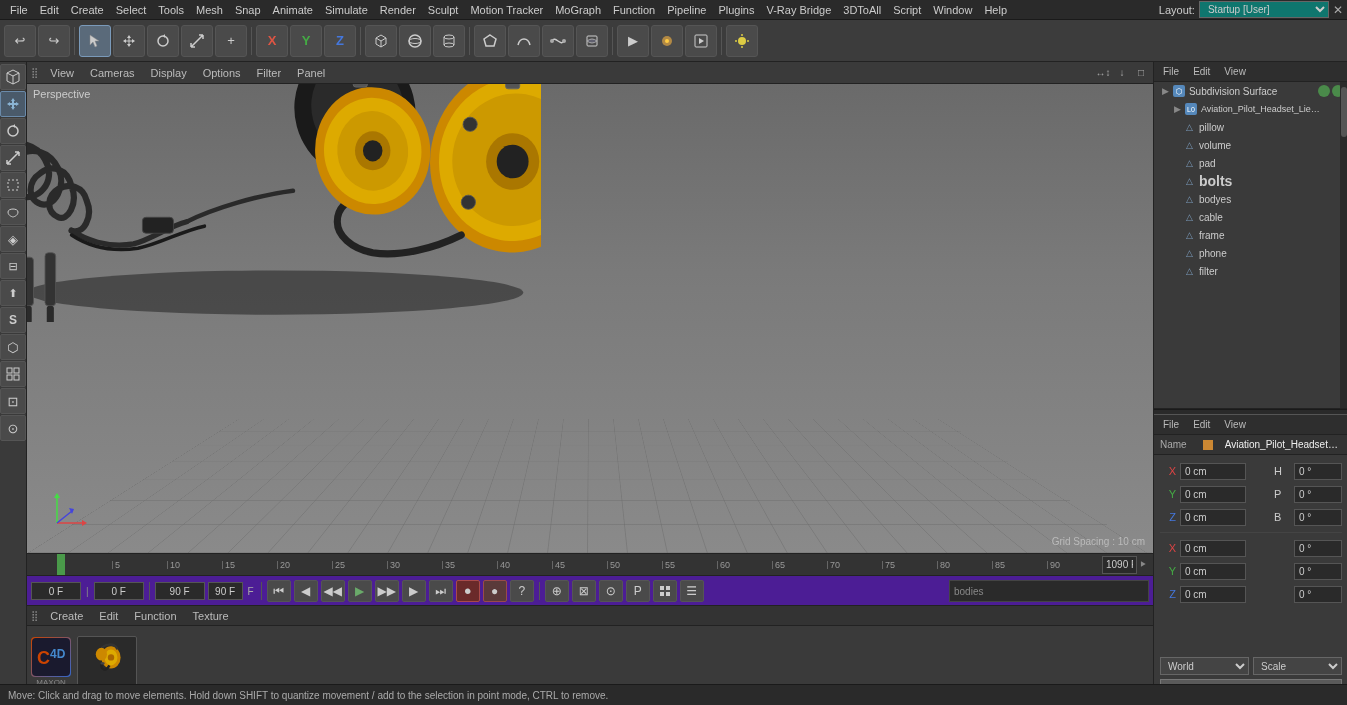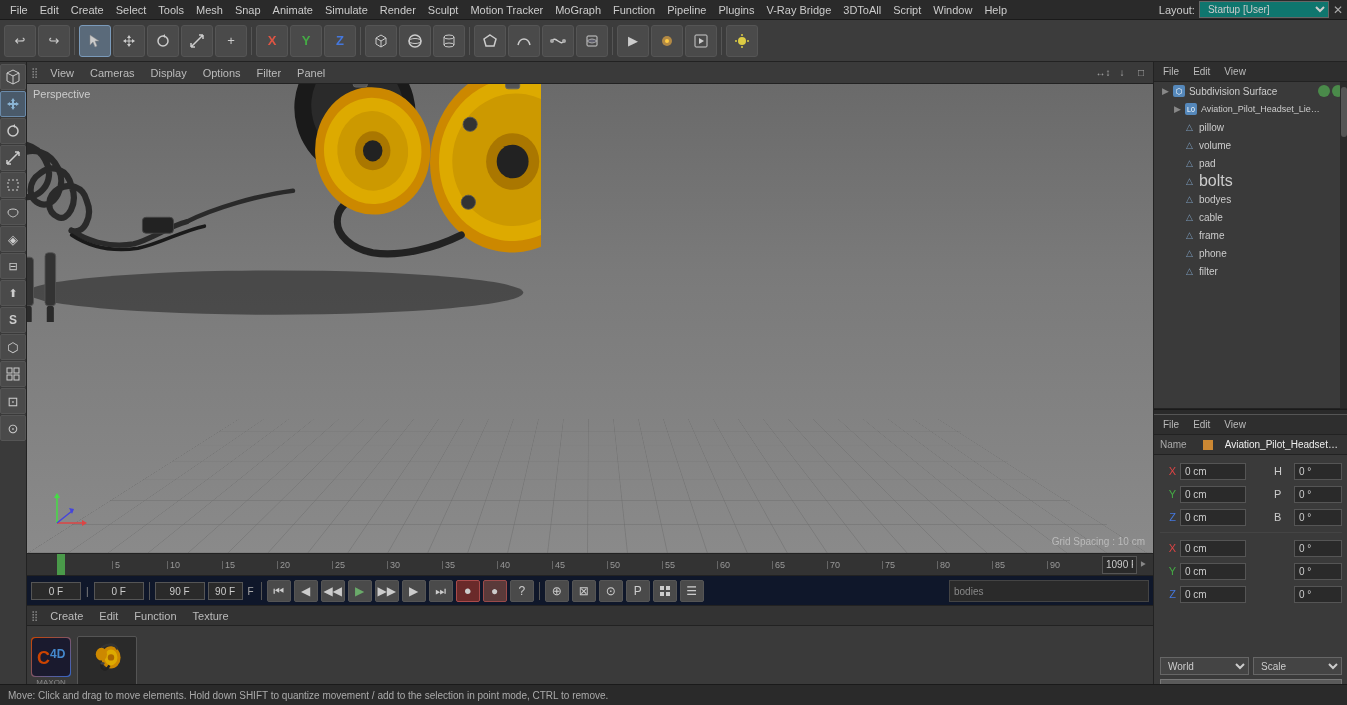--- a/index.html
+++ b/index.html
@@ -244,21 +244,21 @@
     #timeline-green-marker {
       position: absolute;
       left: 30px;
       top: 0;
       width: 8px;
       height: 22px;
       background: #4a9a4a;
     }
     #timeline-controls {
       height: 30px;
-      background: #0f172a;
+      background: #4c1d95;
       display: flex;
       align-items: center;
       padding: 0 4px;
       gap: 3px;
     }
     .tc-field {
       background: #2a2a2a;
       border: 1px solid #555;
       color: #ccc;
       font-size: 10px;
@@ -992,21 +992,21 @@
           <span style="font-size:10px;">volume</span>
         </div>
 
         <div class="obj-item indent2">
           <span style="font-size:9px; margin-right:2px; color:#7a9aba;">△</span>
           <span style="font-size:10px;">pad</span>
         </div>
 
         <div class="obj-item indent2">
           <span style="font-size:9px; margin-right:2px; color:#7a9aba;">△</span>
-          <span style="font-size:16px;">bolts</span>
+          <span style="font-size:14px;font-weight:bold;">bolts</span>
         </div>
 
         <div class="obj-item indent2">
           <span style="font-size:9px; margin-right:2px; color:#7a9aba;">△</span>
           <span style="font-size:10px;">bodyes</span>
         </div>
 
         <div class="obj-item indent2">
           <span style="font-size:9px; margin-right:2px; color:#7a9aba;">△</span>
           <span style="font-size:10px;">cable</span>

